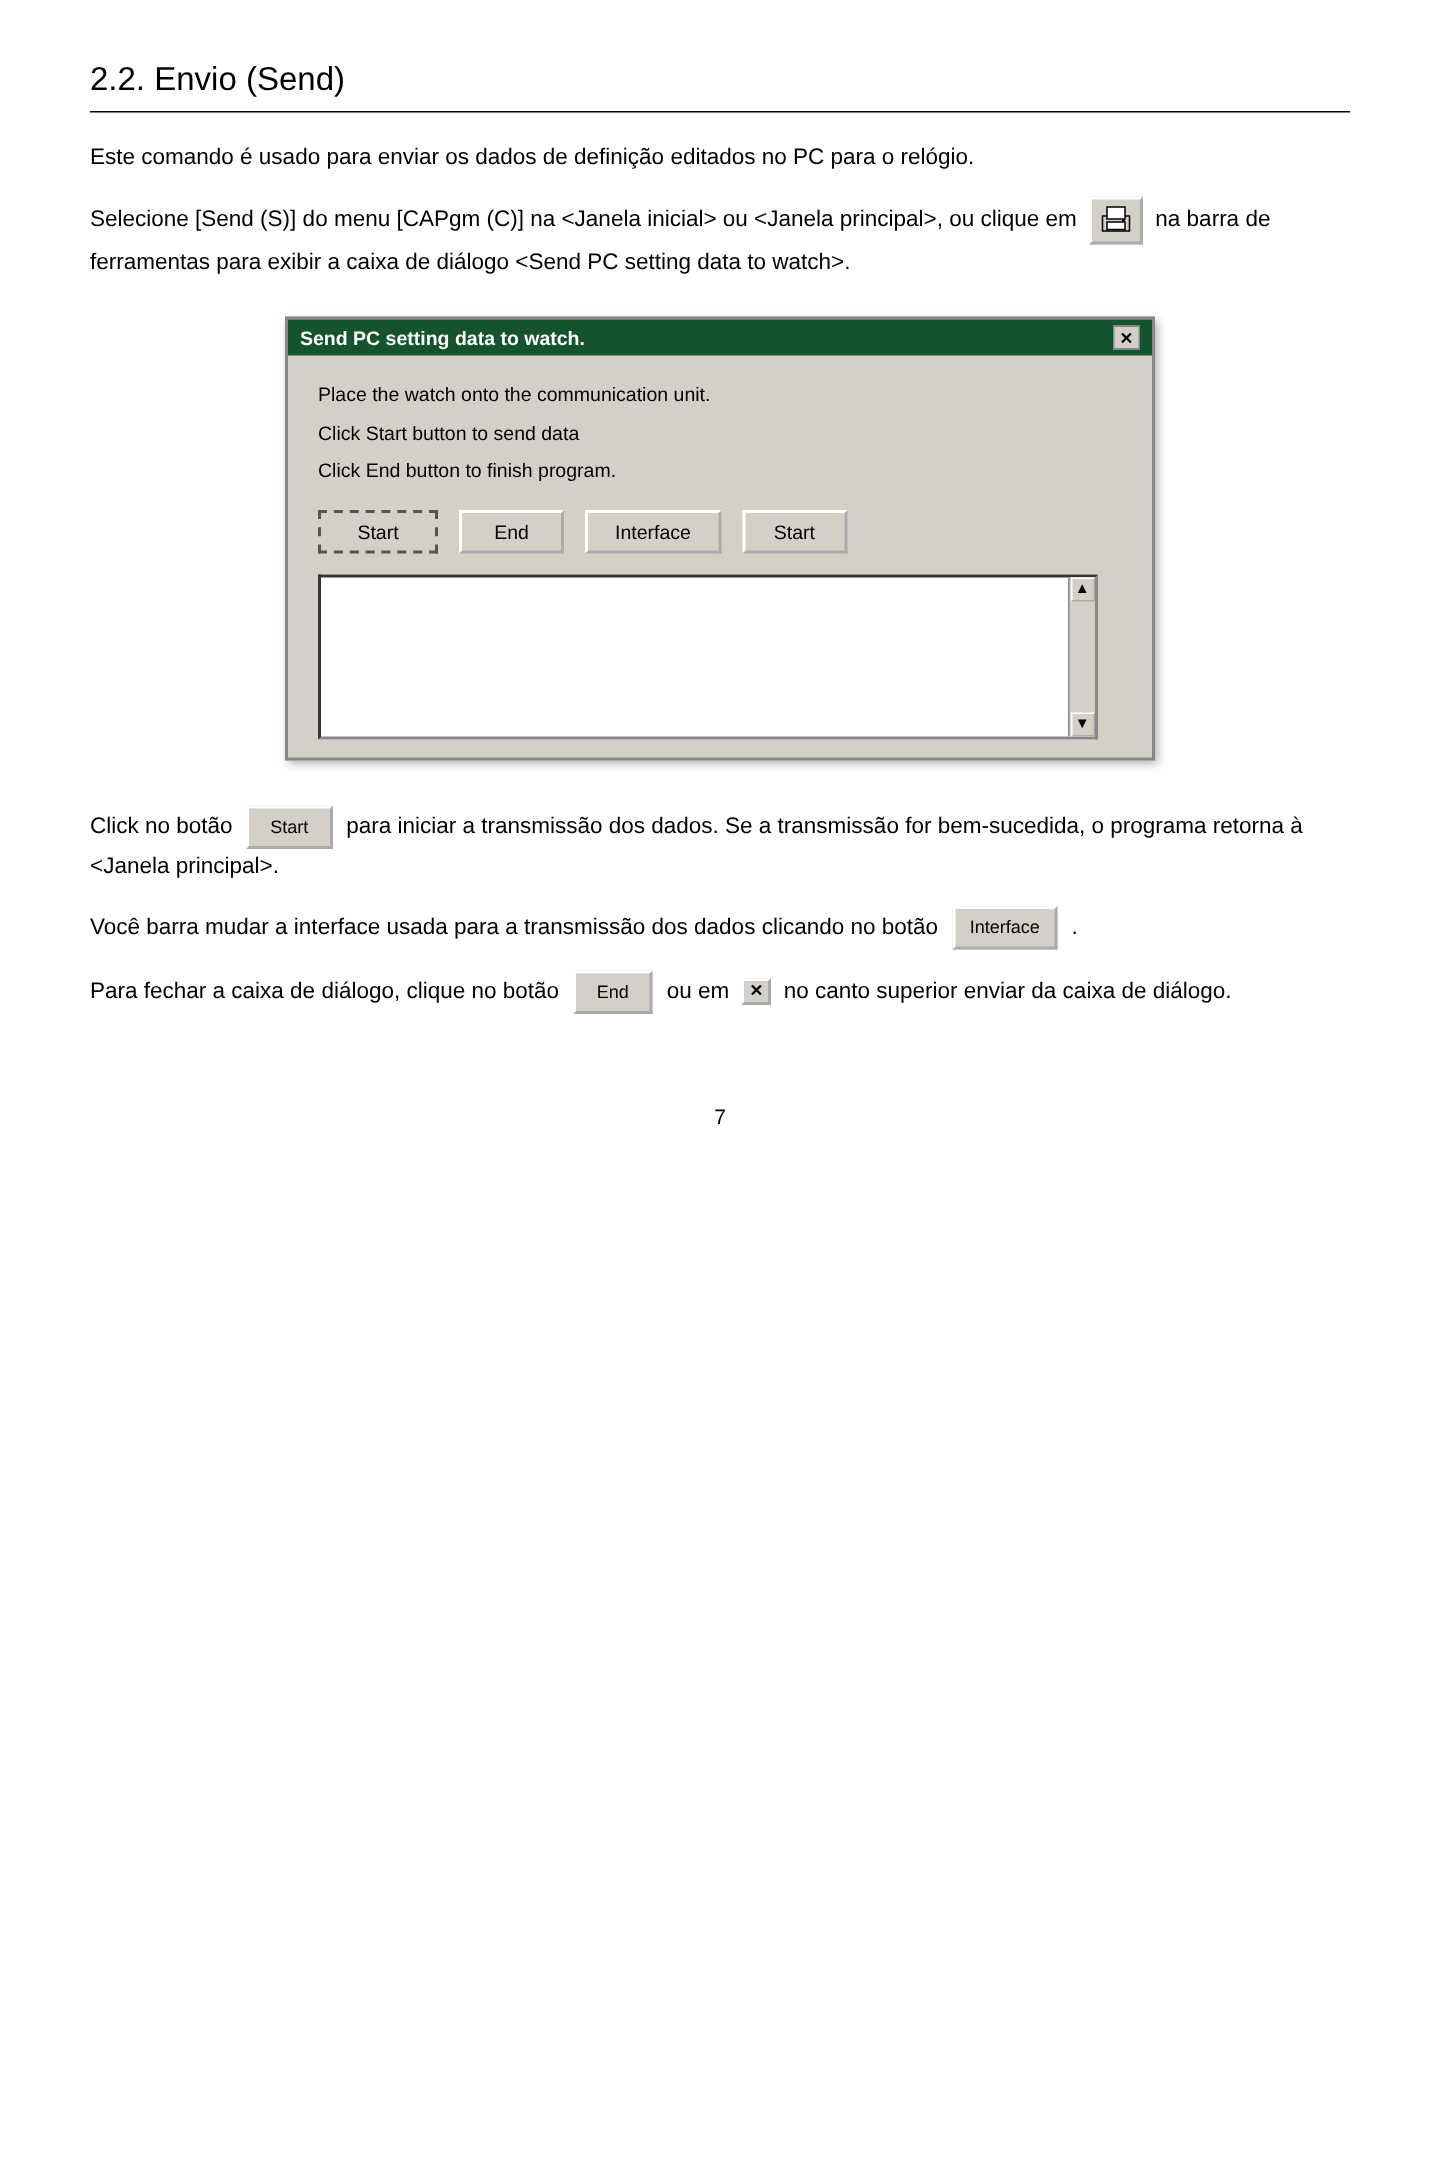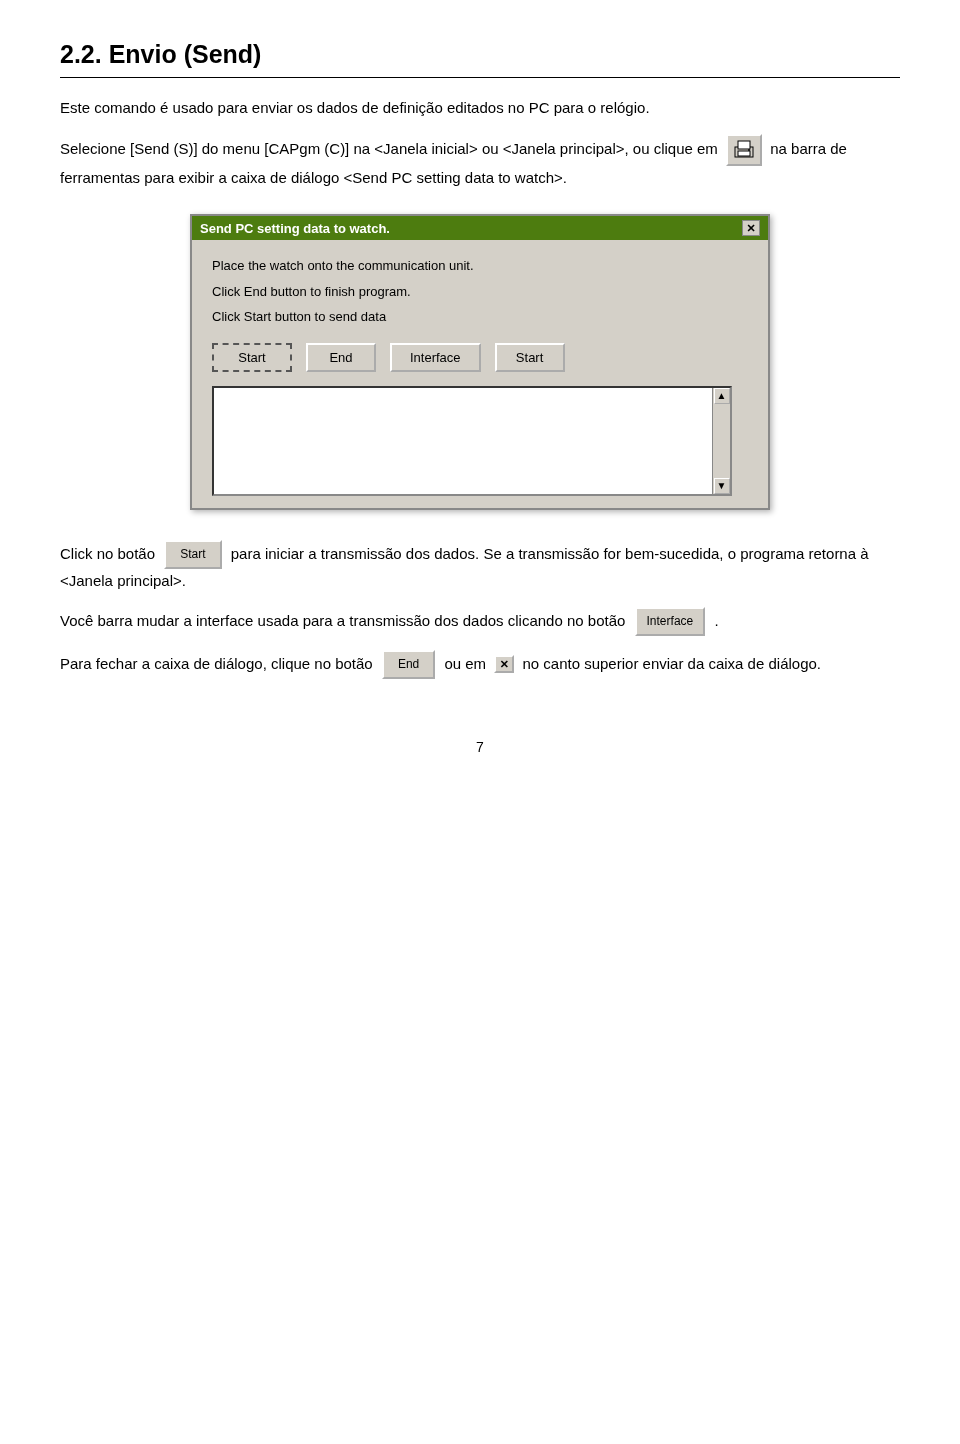--- a/index.html
+++ b/index.html
@@ -5,22 +5,22 @@
     * { box-sizing: border-box; margin: 0; padding: 0; }
     body {
       font-family: Arial, sans-serif;
       font-size: 15px;
       background: #fff;
       color: #000;
       padding: 40px 60px 60px 60px;
       max-width: 960px;
     }
     h2 {
-      font-size: 25px;
-      font-weight: bold;
+      font-size: 22px;
+      font-weight: normal;
       border-bottom: 1px solid #000;
       padding-bottom: 8px;
       margin-bottom: 18px;
     }
     p {
       margin-bottom: 14px;
       line-height: 1.6;
     }
     .dialog-wrapper {
       display: flex;
@@ -28,21 +28,21 @@
       margin: 24px 0 30px 0;
     }
     .dialog-box {
       border: 2px solid #888;
       background: #d4d0c8;
       width: 580px;
       padding: 0;
       box-shadow: 2px 2px 6px rgba(0,0,0,0.3);
     }
     .dialog-titlebar {
-      background: #4d7c0f;
+      background: #14532d;
       color: #fff;
       font-size: 13px;
       font-weight: bold;
       padding: 4px 8px;
       display: flex;
       justify-content: space-between;
       align-items: center;
     }
     .dialog-titlebar-close {
       background: #d4d0c8;
@@ -205,22 +205,22 @@
 <div class="dialog-wrapper">
   <div class="dialog-box">
 
     <div class="dialog-titlebar">
       <span>Send PC setting data to watch.</span>
       <div class="dialog-titlebar-close">✕</div>
     </div>
 
     <div class="dialog-body">
       <div class="dialog-text">Place the watch onto the communication unit.</div>
+      <div class="dialog-text">Click Start button to send data</div>
       <div class="dialog-text">Click End button to finish program.</div>
-      <div class="dialog-text">Click Start button to send data</div>
 
       <div class="dialog-buttons">
         <button class="dialog-btn start">Start</button>
         <button class="dialog-btn">End</button>
         <button class="dialog-btn">Interface</button>
         <button class="dialog-btn">Start</button>
       </div>
 
       <div class="dialog-listbox">
         <div class="dialog-scrollbar">

